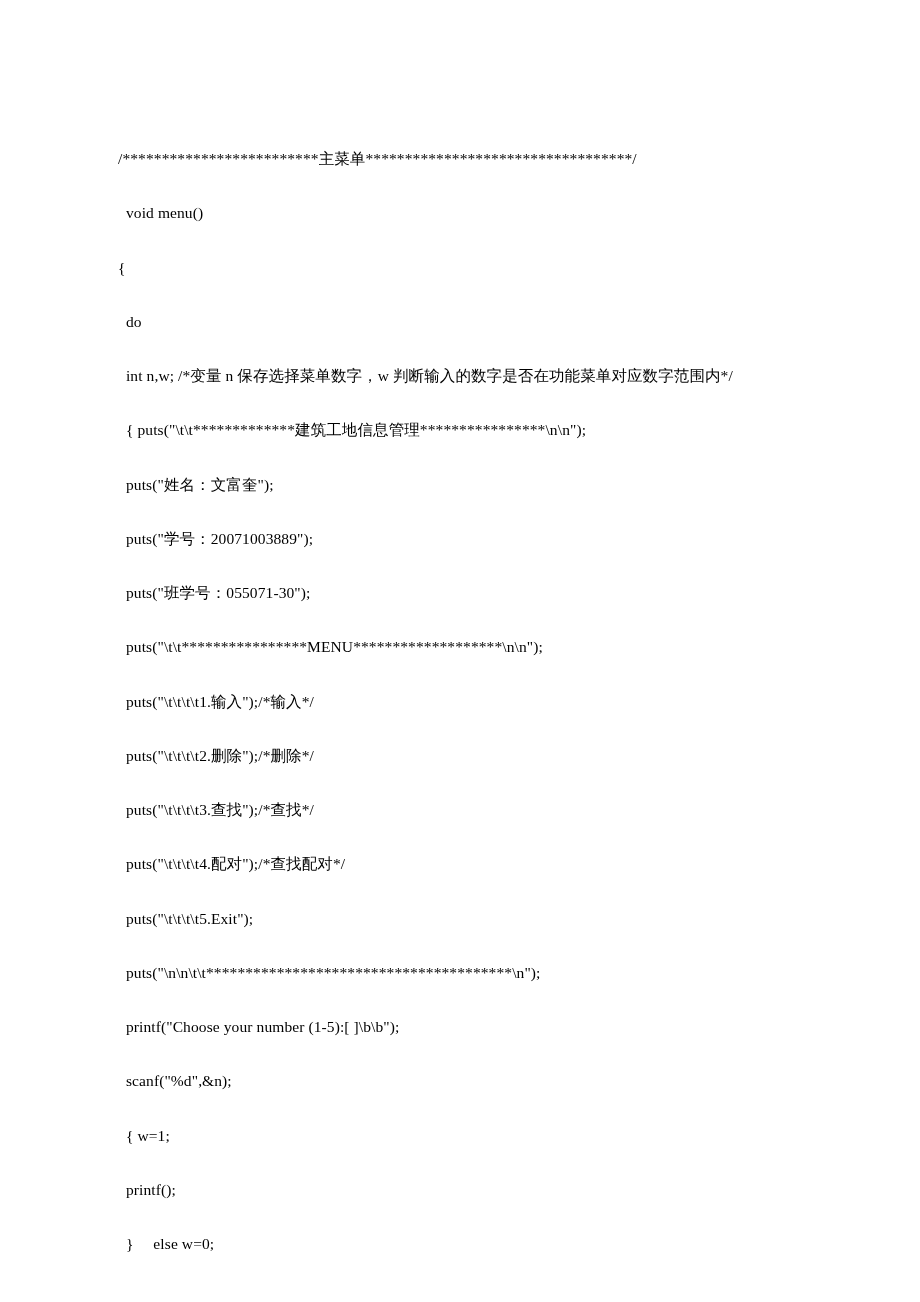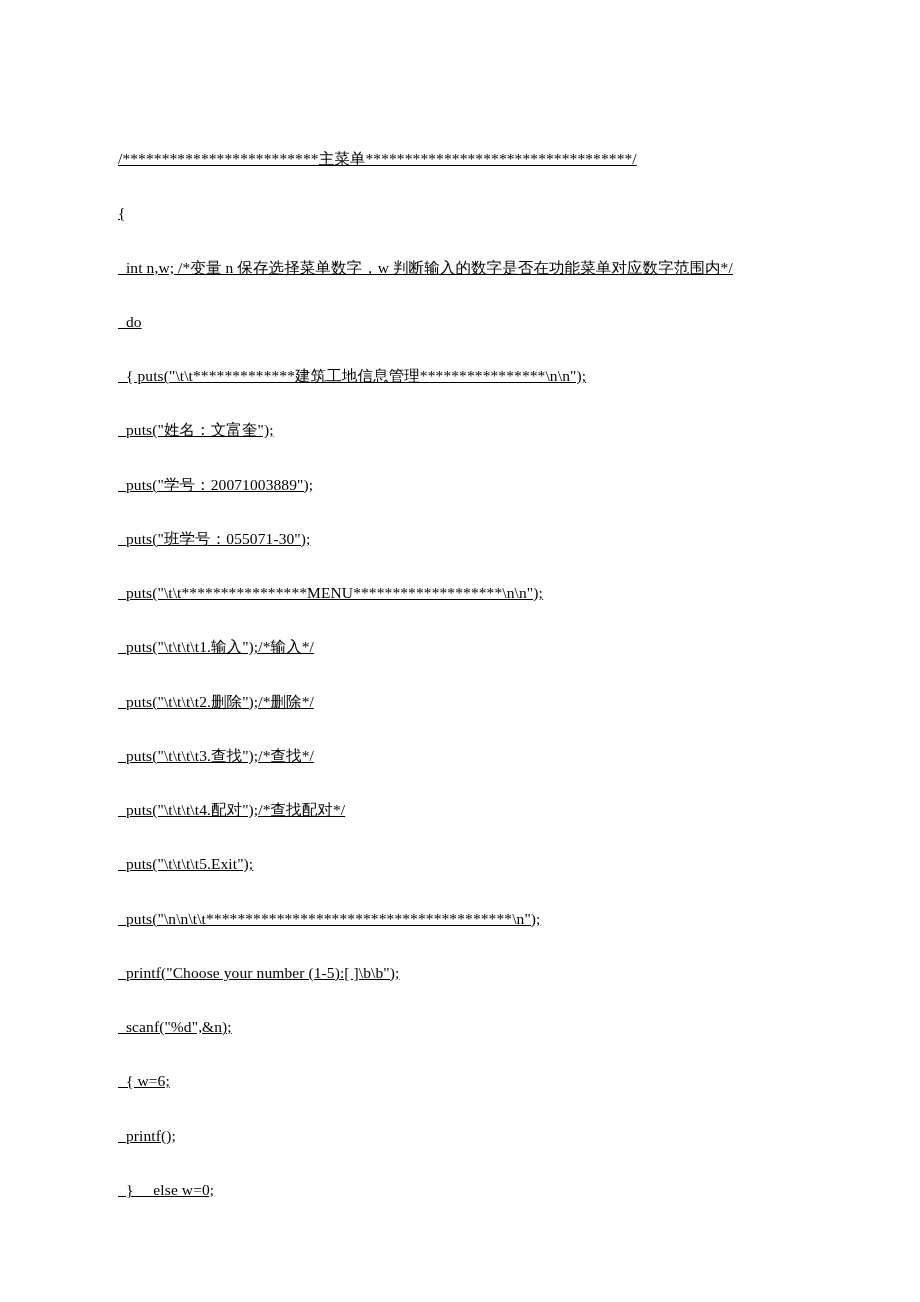--- a/index.html
+++ b/index.html
@@ -21,47 +21,47 @@
   }
   .code {
     font-family: "SimSun", "宋体", "Times New Roman", serif;
     white-space: pre;
     line-height: 1.75;
     letter-spacing: 0.1px;
   }
   .code-line {
     white-space: pre;
     line-height: 1.75;
-    text-decoration: underline;
   }
 </style>
 </head>
 <body>
 
 <div class="page">
 
   <div class="code">
 <div class="code-line">/*************************主菜单**********************************/</div>
+<div class="code-line">  void menu()</div>
 <div class="code-line">{</div>
+<div class="code-line">  do</div>
 <div class="code-line">  int n,w; /*变量 n 保存选择菜单数字，w 判断输入的数字是否在功能菜单对应数字范围内*/</div>
-<div class="code-line">  do</div>
 <div class="code-line">  { puts("\t\t*************建筑工地信息管理****************\n\n");</div>
 <div class="code-line">  puts("姓名：文富奎");</div>
 <div class="code-line">  puts("学号：20071003889");</div>
 <div class="code-line">  puts("班学号：055071-30");</div>
 <div class="code-line">  puts("\t\t****************MENU*******************\n\n");</div>
 <div class="code-line">  puts("\t\t\t\t1.输入");/*输入*/</div>
 <div class="code-line">  puts("\t\t\t\t2.删除");/*删除*/</div>
 <div class="code-line">  puts("\t\t\t\t3.查找");/*查找*/</div>
 <div class="code-line">  puts("\t\t\t\t4.配对");/*查找配对*/</div>
 <div class="code-line">  puts("\t\t\t\t5.Exit");</div>
 <div class="code-line">  puts("\n\n\t\t***************************************\n");</div>
 <div class="code-line">  printf("Choose your number (1-5):[ ]\b\b");</div>
 <div class="code-line">  scanf("%d",&amp;n);</div>
-<div class="code-line">  { w=6;</div>
+<div class="code-line">  { w=1;</div>
 <div class="code-line">  printf();</div>
 <div class="code-line">  }     else w=0;</div>
 
 
 
 
 
 
 
 

